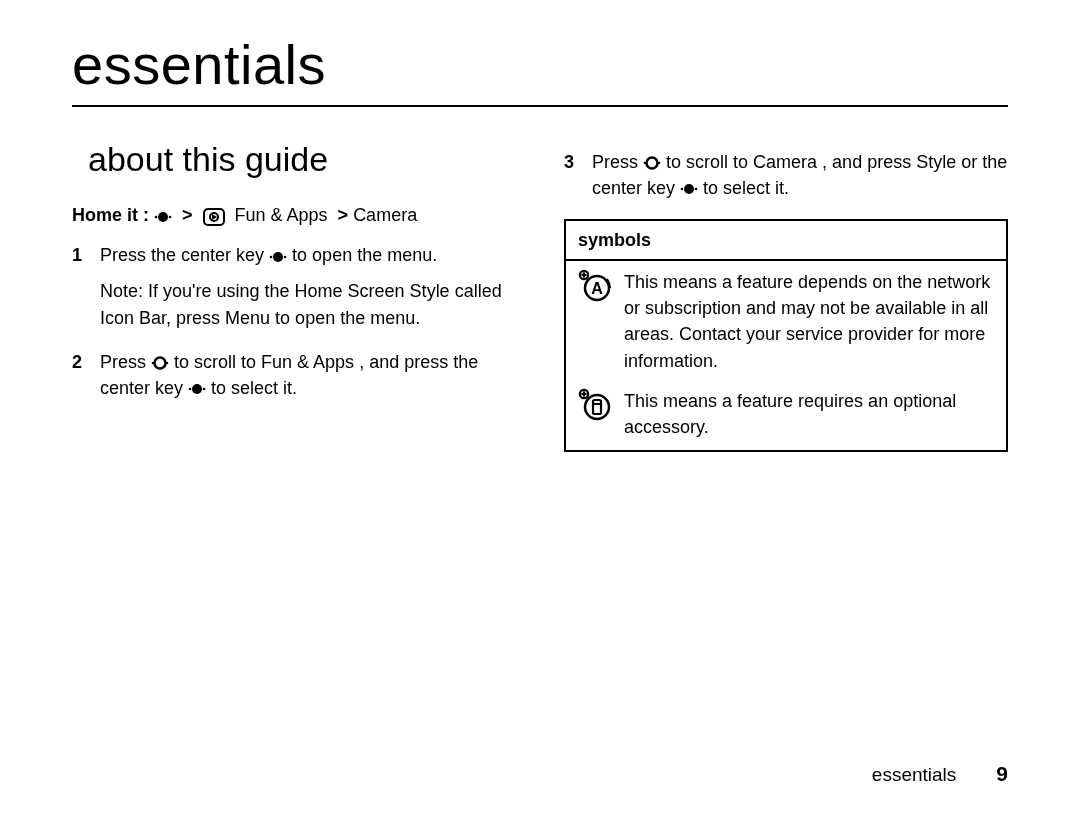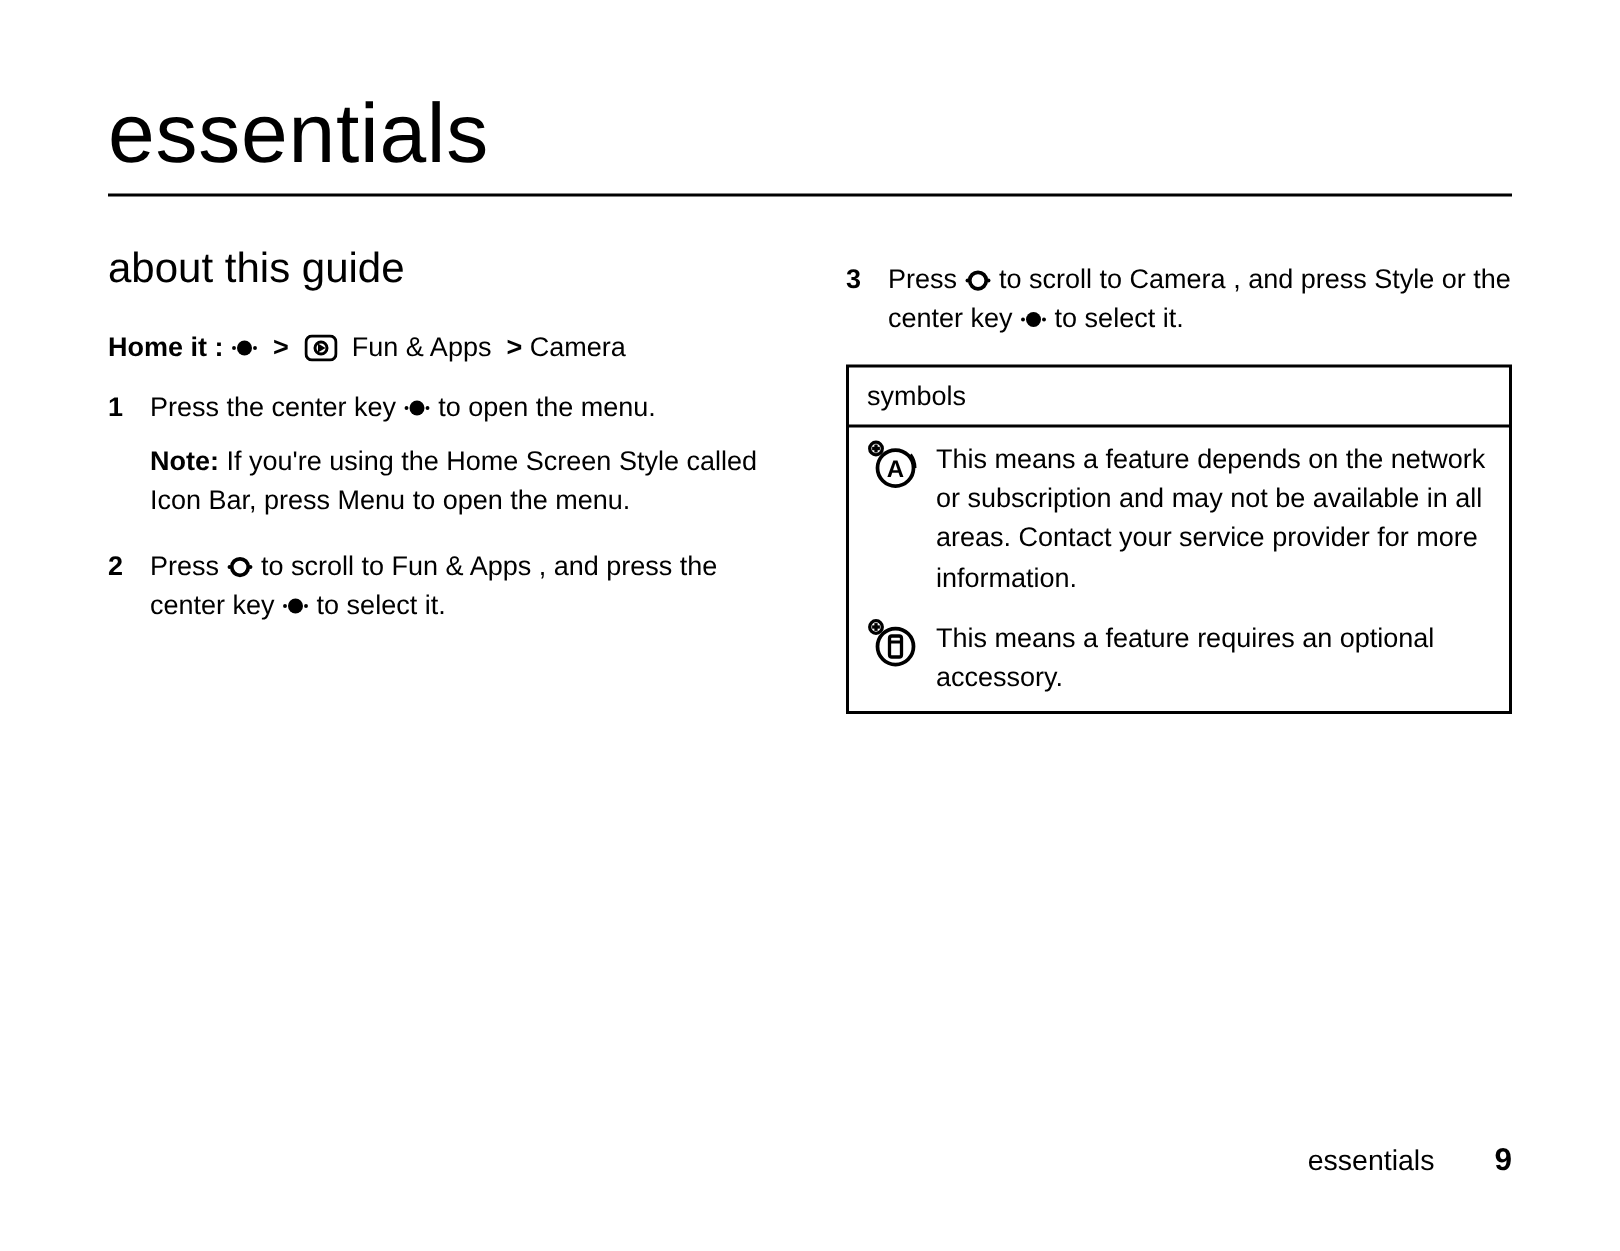--- a/index.html
+++ b/index.html
@@ -1,28 +1,28 @@
 <!DOCTYPE html>
 <html><head>
 <meta charset="utf-8">
 <style>
   html,body{margin:0;padding:0;background:#fff;color:#000;font-family:Arial,Helvetica,sans-serif}
-  .page{width:1080px;height:834px;box-sizing:border-box;padding:56px 72px 40px 72px;position:relative}
+  .page{width:1080px;height:834px;box-sizing:border-box;padding:32px 72px 40px 72px;position:relative}
   h1{font-size:56px;font-weight:400;margin:0 0 8px 0;letter-spacing:0.5px}
   .rule{border:none;border-top:2px solid #000;margin:0 0 28px 0}
   .cols{display:flex;gap:48px}
   .col{flex:1;font-size:18px;line-height:1.45}
-  h2{font-size:28px;font-weight:400;margin:0 0 10px 0}
+  h2{font-size:34px;font-weight:400;margin:0 0 10px 16px}
   .find-line{font-weight:700;margin:18px 0 14px 0}
   .steps{list-style:none;padding:0;margin:14px 0 0 0}
   .steps li{display:flex;gap:14px;margin-bottom:18px}
   .steps .num{font-weight:700;min-width:14px}
   .cond{font-family:"Arial Narrow",Arial,sans-serif;font-stretch:condensed;font-weight:400}
   .sym-table{border:2px solid #000;margin-top:16px}
-  .sym-header{border-bottom:2px solid #000;padding:6px 12px;font-weight:400}
+  .sym-header{border-bottom:2px solid #000;padding:6px 12px;font-weight:700}
   .sym-row{display:flex;gap:12px;padding:8px 12px 10px 12px;align-items:flex-start}
   .sym-row + .sym-row{padding-top:4px}
   .sym-cell-text{flex:1}
   .footer{position:absolute;bottom:48px;right:72px;font-size:19px;display:flex;align-items:baseline;gap:40px}
   .footer .pn{font-weight:700;font-size:21px}
   
   .ico{display:inline-block;vertical-align:middle}
   svg{display:block}
 </style>
 </head>
@@ -67,21 +67,21 @@
             <span>Press the center key </span>
             <span class="ico">
               <svg width="18" height="18" viewBox="0 0 18 18">
                   <circle cx="9" cy="9" r="5" fill="#000"></circle>
                   <circle cx="2" cy="9" r="1.3" fill="#000"></circle>
                   <circle cx="16" cy="9" r="1.3" fill="#000"></circle>
                 </svg>
             </span>
             <span> to open the menu.</span>
             <div style="height:10px"></div>
-            <span style="font-weight:700">Note:</span>
+            <span style="font-weight:400">Note:</span>
             <span> If you're using the Home Screen Style called Icon Bar, press </span>
             <span class="cond">Menu</span>
             <span> to open the menu.</span>
           </div>
         </li>
 
         <li>
           <span class="num">2</span>
           <div>
             <span>Press </span>

